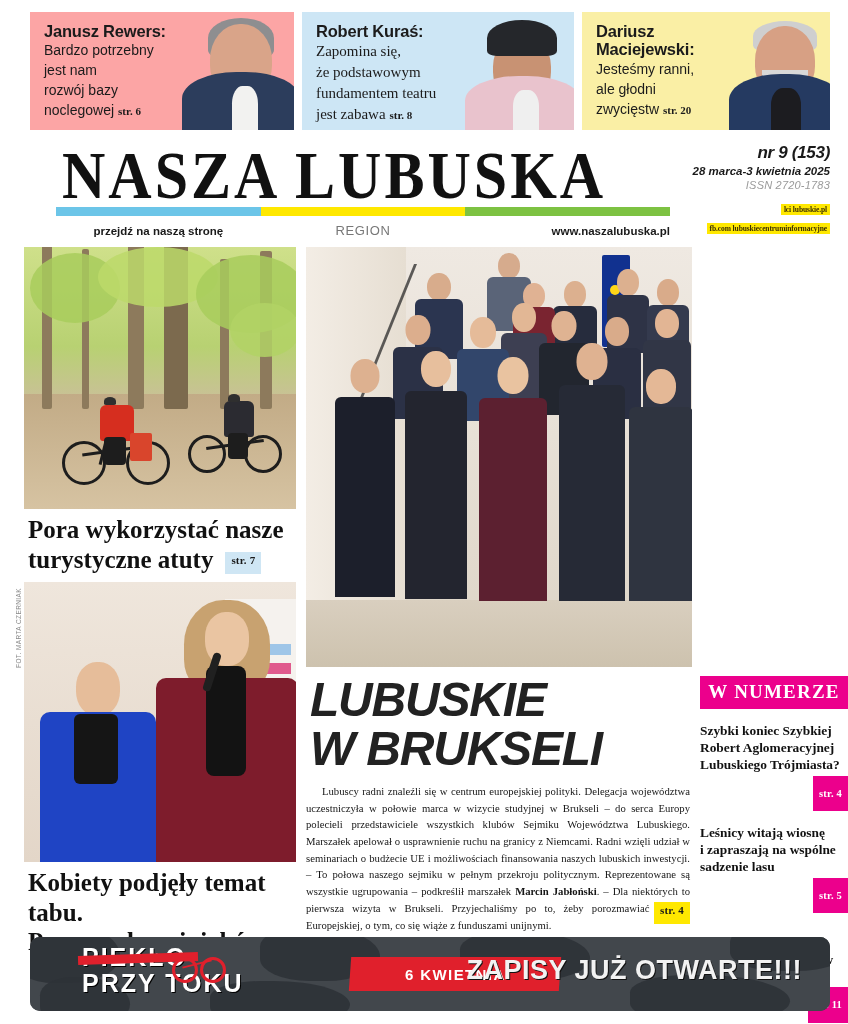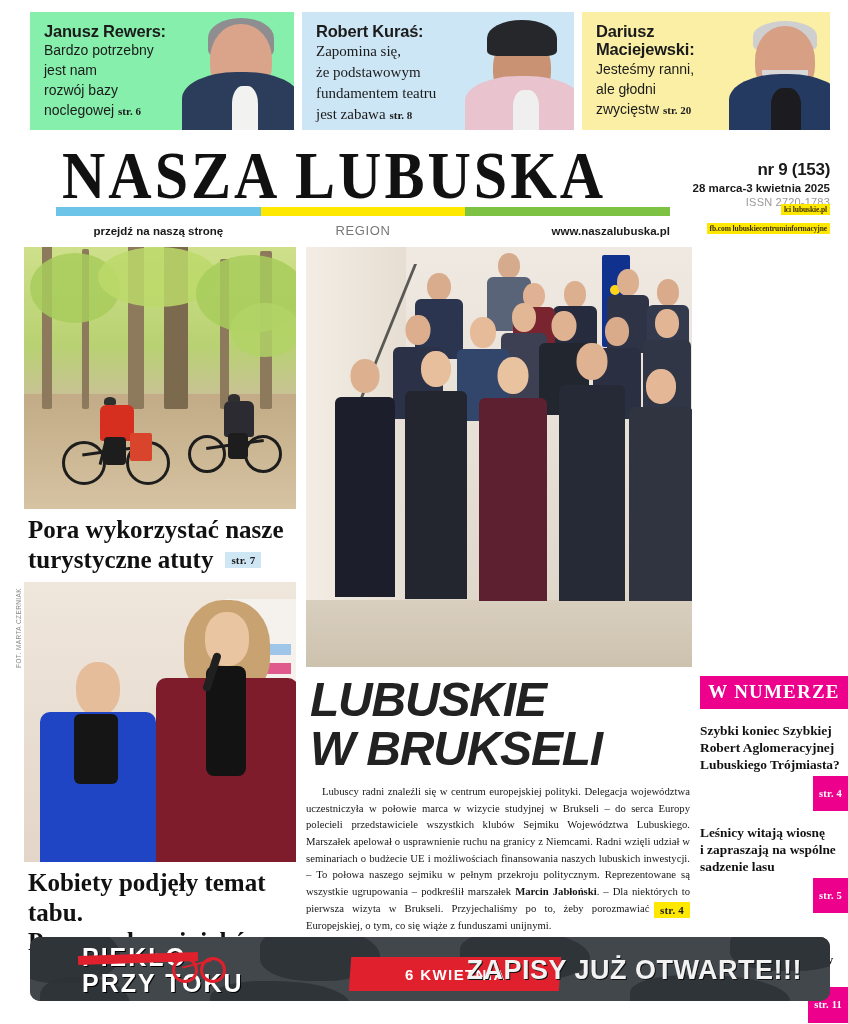--- a/index.html
+++ b/index.html
@@ -20,21 +20,21 @@
     position: absolute; left: 30px; top: 12px;
     width: 800px; height: 118px;
     display: flex; gap: 8px;
   }
   .teaser {
     position: relative;
     overflow: hidden;
     display: flex;
     flex: 0 0 auto;
   }
-  .teaser.pink   { background: #86efac; width: 264px; }
+  .teaser.pink   { background: #fca5a5; width: 264px; }
   .teaser.blue   { background: #cde6f5; width: 272px; }
   .teaser.yellow { background: #faefa5; width: 248px; }
   .teaser-text {
     position: relative; z-index: 2;
     padding: 10px 0 0 14px;
     width: 64%;
   }
   .t-name {
     font-family: "Liberation Serif", serif;
     font-weight: bold;
@@ -103,22 +103,23 @@
     font-family: "Liberation Serif", serif;
     font-weight: bold;
     font-size: 60px;
     letter-spacing: 3px;
     color: #111111;
     white-space: nowrap;
     transform: scaleY(1.12);
     transform-origin: left top;
   }
   .mh-meta {
-    position: absolute; right: 18px; top: 20px;
+    position: absolute; right: 18px; top: 3px;
     text-align: right;
+    font-style: italic;
   }
   .mh-issue  { font-size: 17px; font-weight: bold; color: #1a1a1a; letter-spacing: -0.3px;}
   .mh-date   { font-size: 11.5px; font-weight: bold; color: #1a1a1a; margin-top: 2px;}
   .mh-issn   { font-size: 11px; color: #9a9a9a; margin-top: 2px; letter-spacing: 0.2px;}
 
   .mh-social {
     position: absolute; right: 18px; top: 58px;
     text-align: right;
   }
   .mh-social span {
@@ -214,21 +215,21 @@
     width: 278px;
   }
   .cap-1 { top: 515px; }
   .cap-2 { top: 868px; }
   .cap-line { display: block; }
   .badge {
     display: inline-block;
     font-family: "Liberation Serif", serif;
     font-weight: bold;
     font-size: 11px;
-    padding: 2px 6px 2px 6px;
+    padding: 2px 6px 8px 6px;
     vertical-align: 4px;
     margin-left: 12px;
     letter-spacing: 0.2px;
   }
   .badge.blue { background: #cfe6f4; color: #1a1a1a; }
   .badge.pink { background: #ec008c; color: #ffffff; }
   .badge.yellow { background: #ffe800; color: #1a1a1a; }
 
   
   .main-head {
@@ -281,21 +282,21 @@
     line-height: 1.26;
     color: #111;
   }
   .wn-item .txt { display: block; }
   .wn-item .badge-row { text-align: right; margin-top: 2px; }
   .wn-item .badge { margin-left: 0; vertical-align: 0; font-size: 10.5px; padding: 11px 6px; }
 
   
   .ad {
     position: absolute; left: 30px; top: 937px;
-    width: 800px; height: 64px;
+    width: 800px; height: 74px;
     border-radius: 10px;
     overflow: hidden;
     background: #3b4045;
   }
   .ad-bg { position:absolute; inset:0; background:#42474c; }
   .ad-blob { position:absolute; background:#2e3237; border-radius: 40% 60% 50% 45%; opacity:.9;}
   .ad-logo {
     position: absolute; left: 52px; top: 8px; width: 230px; height: 58px;
     color: #ffffff;
   }

